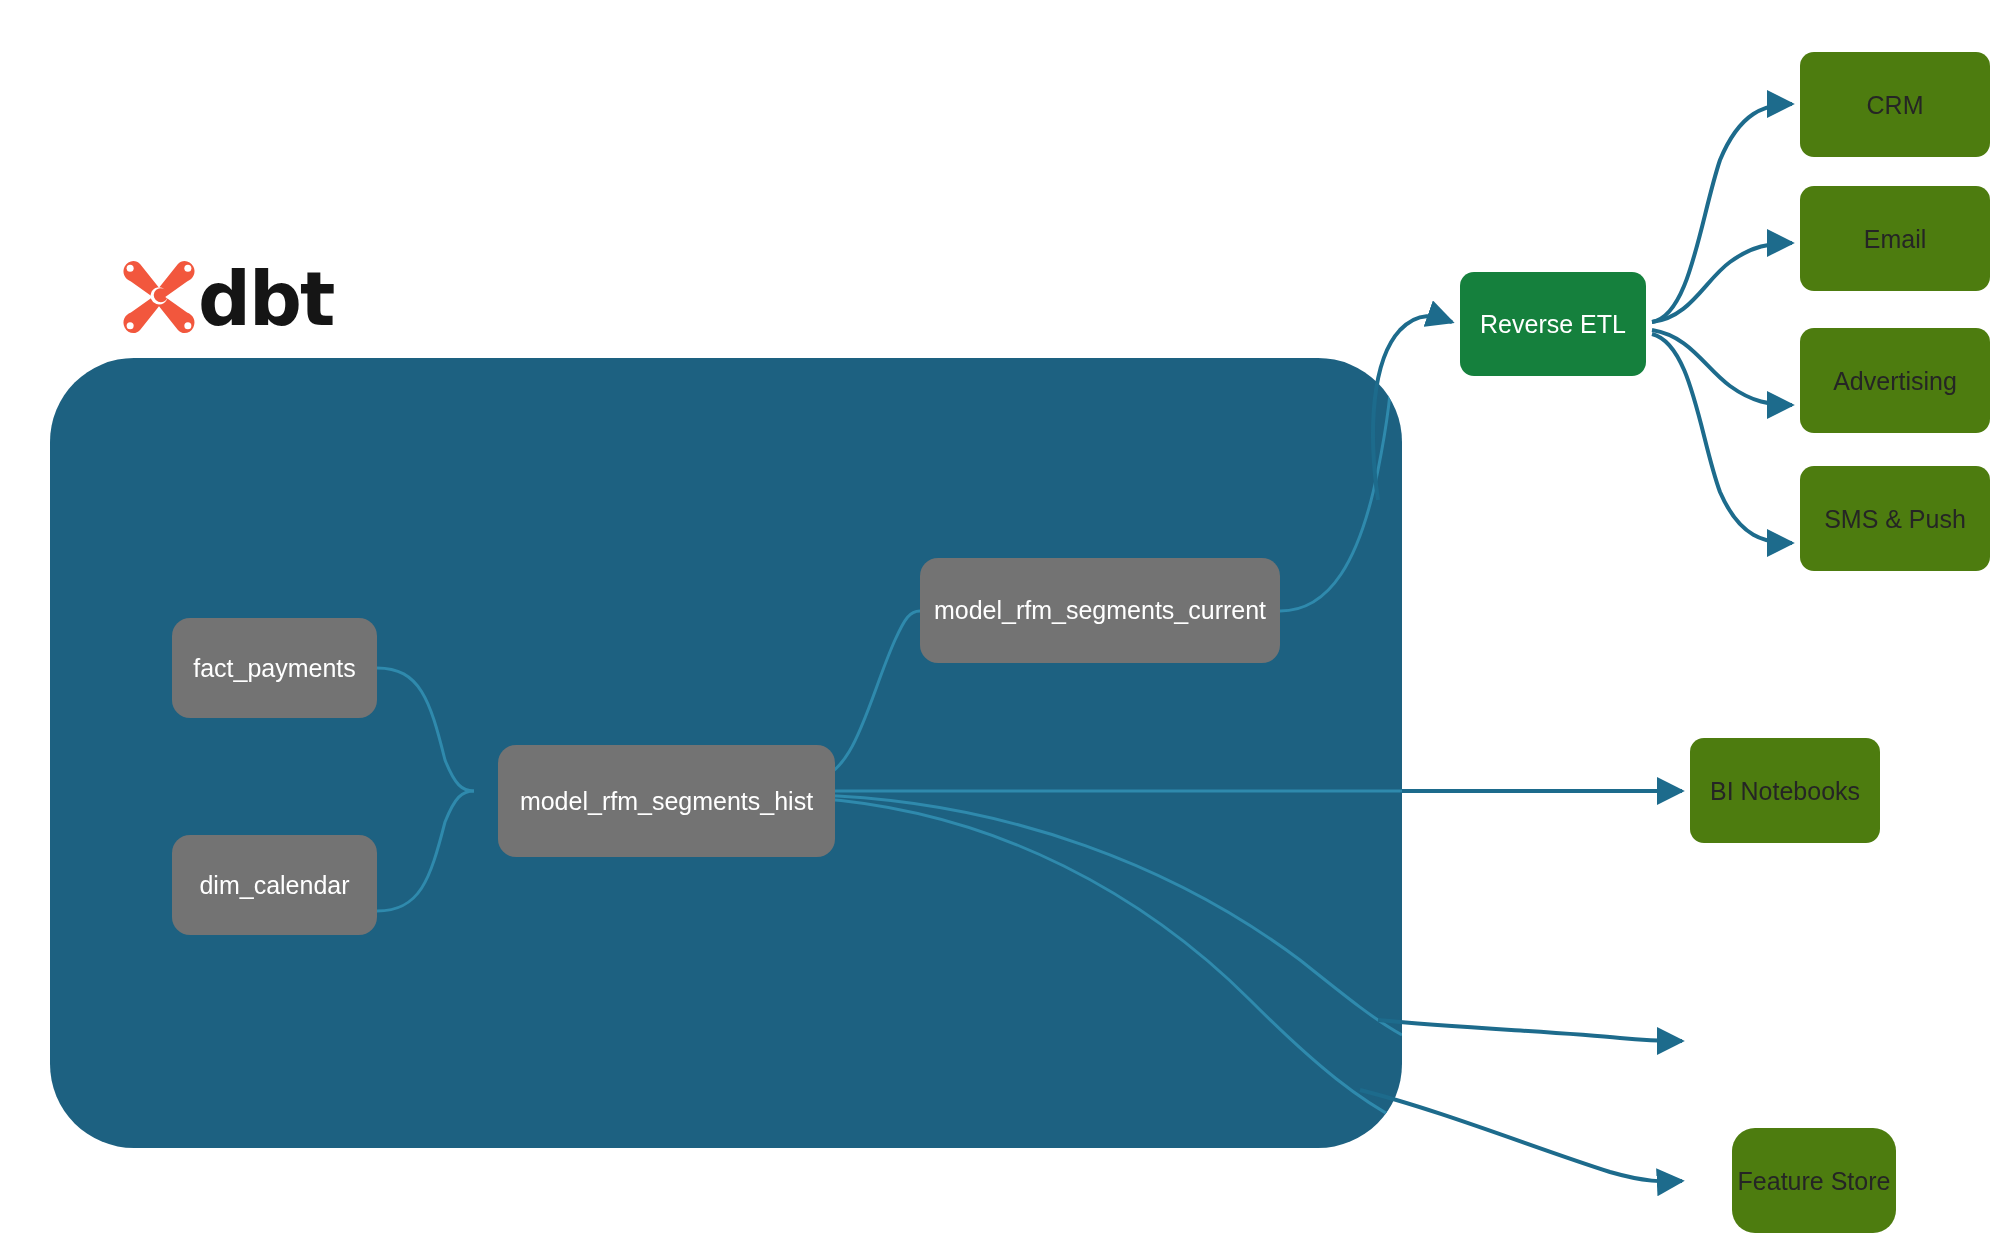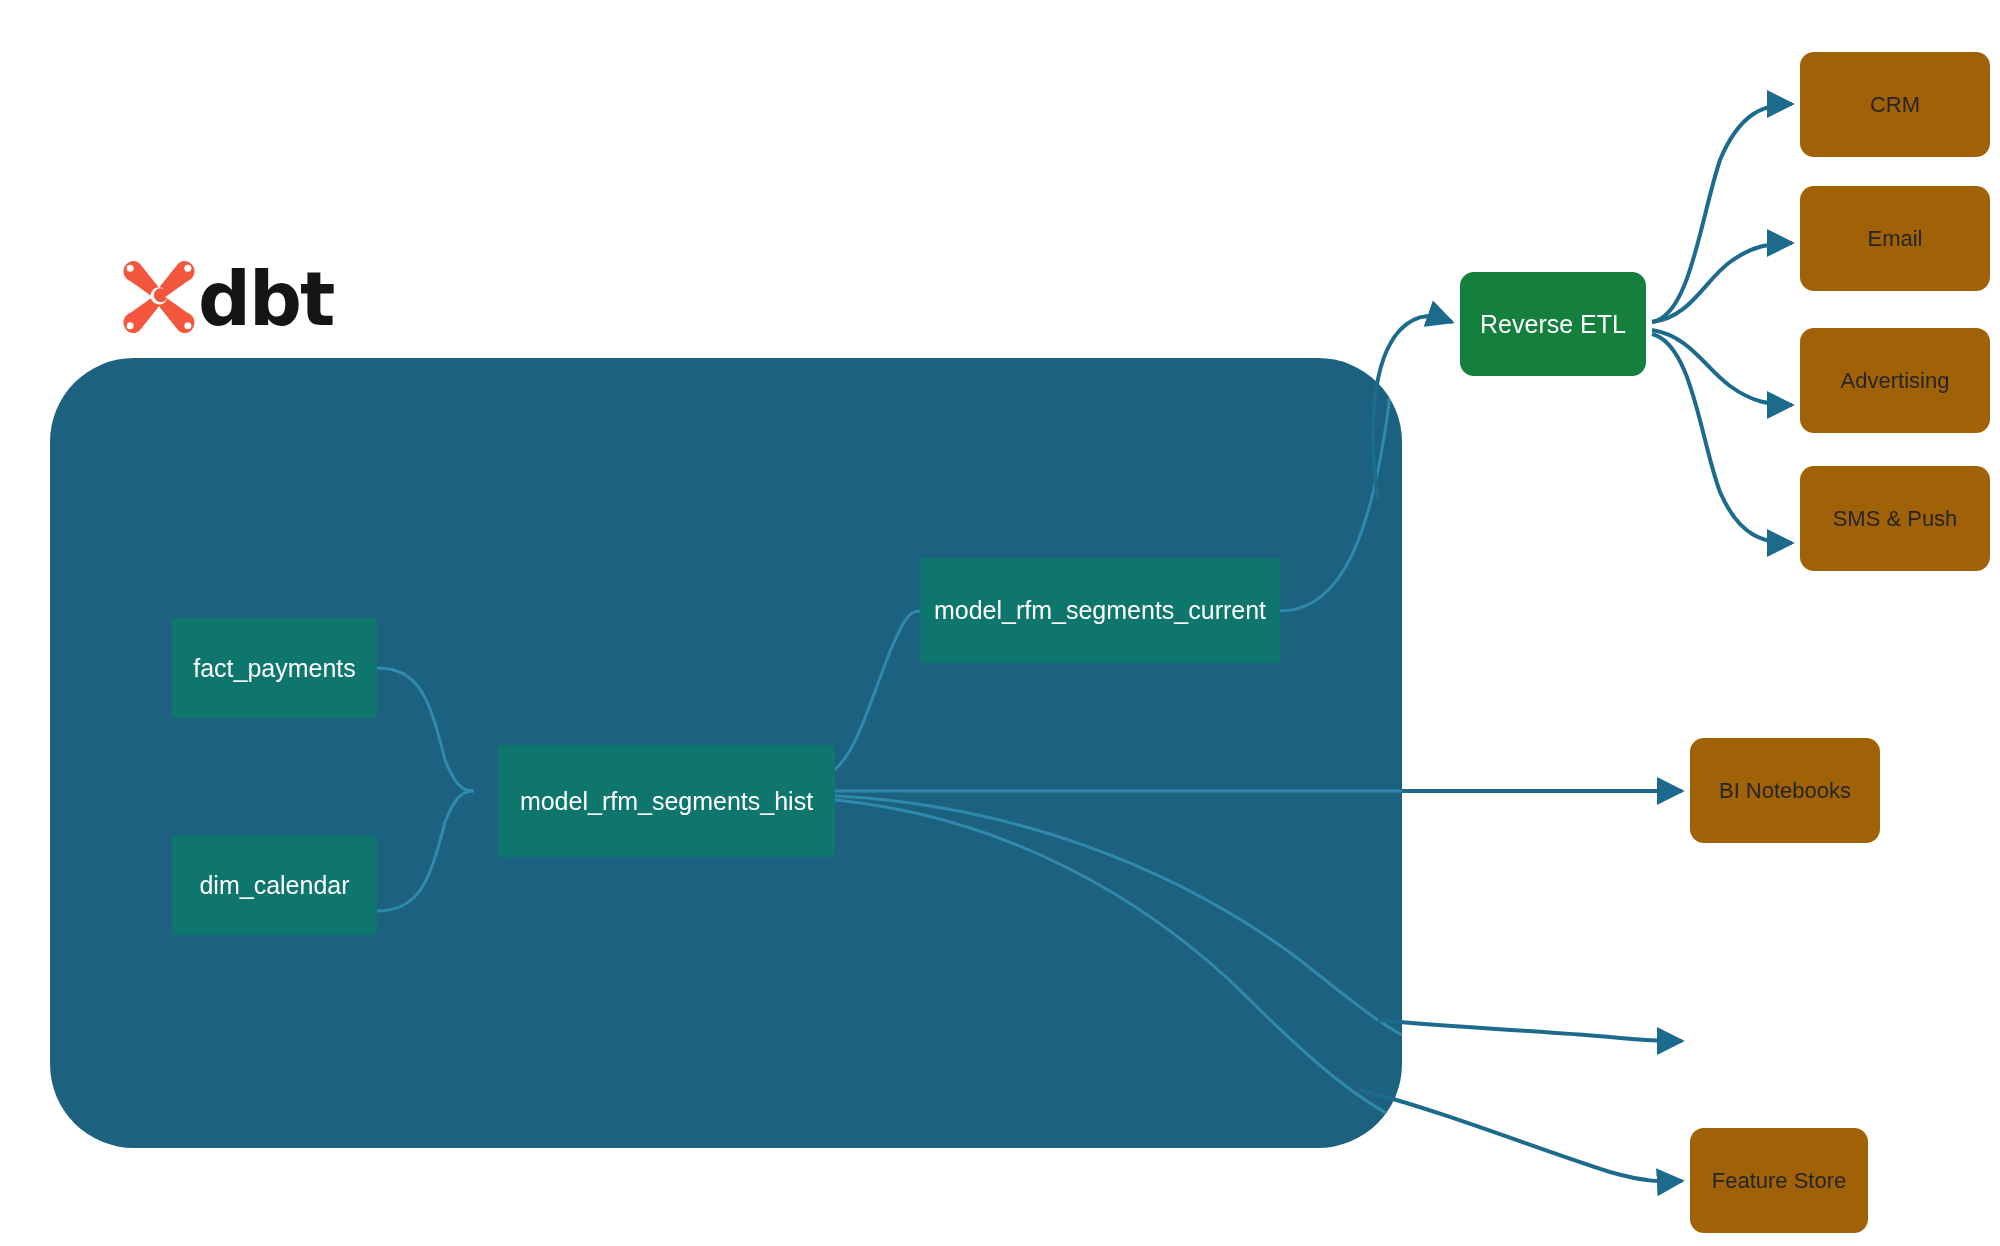--- a/index.html
+++ b/index.html
@@ -56,50 +56,50 @@
   
   .node {
     position: absolute;
     display: flex;
     align-items: center;
     justify-content: center;
     text-align: center;
     box-sizing: border-box;
   }
   .node-model {
-    background: #0f766e;
-    border-radius: 4px;
+    background: #737373;
+    border-radius: 18px;
     color: #ffffff;
     font-size: 25px;
   }
   .node-green {
     background: #15803d;
     border-radius: 14px;
     color: #ffffff;
     font-size: 25px;
   }
   .node-dest {
-    background: #a16207;
+    background: #4d7c0f;
     border-radius: 14px;
     color: #252525;
-    font-size: 22px;
+    font-size: 25px;
     line-height: 34px;
   }
   #node-fact-payments      { left: 172px;  top: 618px;  width: 205px; height: 100px; }
   #node-dim-calendar       { left: 172px;  top: 835px;  width: 205px; height: 100px; text-align: right; }
   #node-rfm-hist           { left: 498px;  top: 735px;  width: 337px; height: 112px; margin-top: 10px; }
   #node-rfm-current        { left: 920px;  top: 558px;  width: 360px; height: 105px; }
   #node-reverse-etl        { left: 1460px; top: 272px;  width: 186px; height: 104px; }
   #node-crm                { left: 1800px; top: 52px;   width: 190px; height: 105px; }
   #node-email              { left: 1800px; top: 186px;  width: 190px; height: 105px; }
   #node-advertising        { left: 1800px; top: 328px;  width: 190px; height: 105px; }
   #node-sms-push           { left: 1800px; top: 466px;  width: 190px; height: 105px; }
   #node-bi-dashboards      { left: 1690px; top: 738px;  width: 190px; height: 105px; }
   #node-ds-notebooks       { left: 1690px; top: 988px;  width: 190px; height: 105px; }
-  #node-feature-store      { left: 1690px; top: 1128px; width: 178px; height: 105px; }
+  #node-feature-store      { left: 1732px; top: 1128px; width: 164px; height: 105px; border-radius: 23px; }
   .node-label { pointer-events: none; }
 </style>
 </head>
 <body>
 
 <div id="canvas">
 
   <div id="warehouse"></div>
 
   <svg class="edge-layer" viewBox="0 0 2000 1246" width="2000" height="1246">

